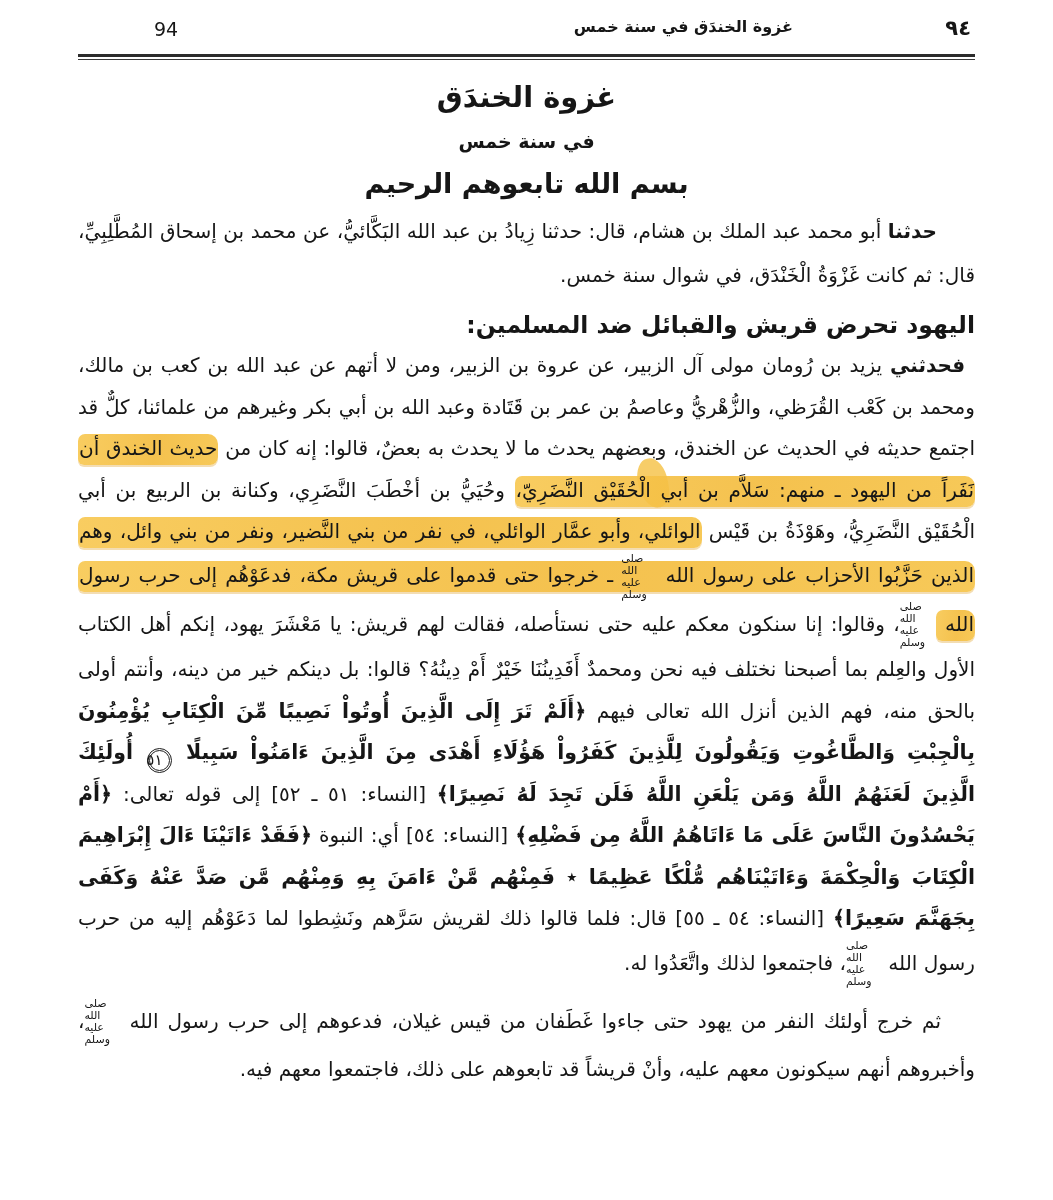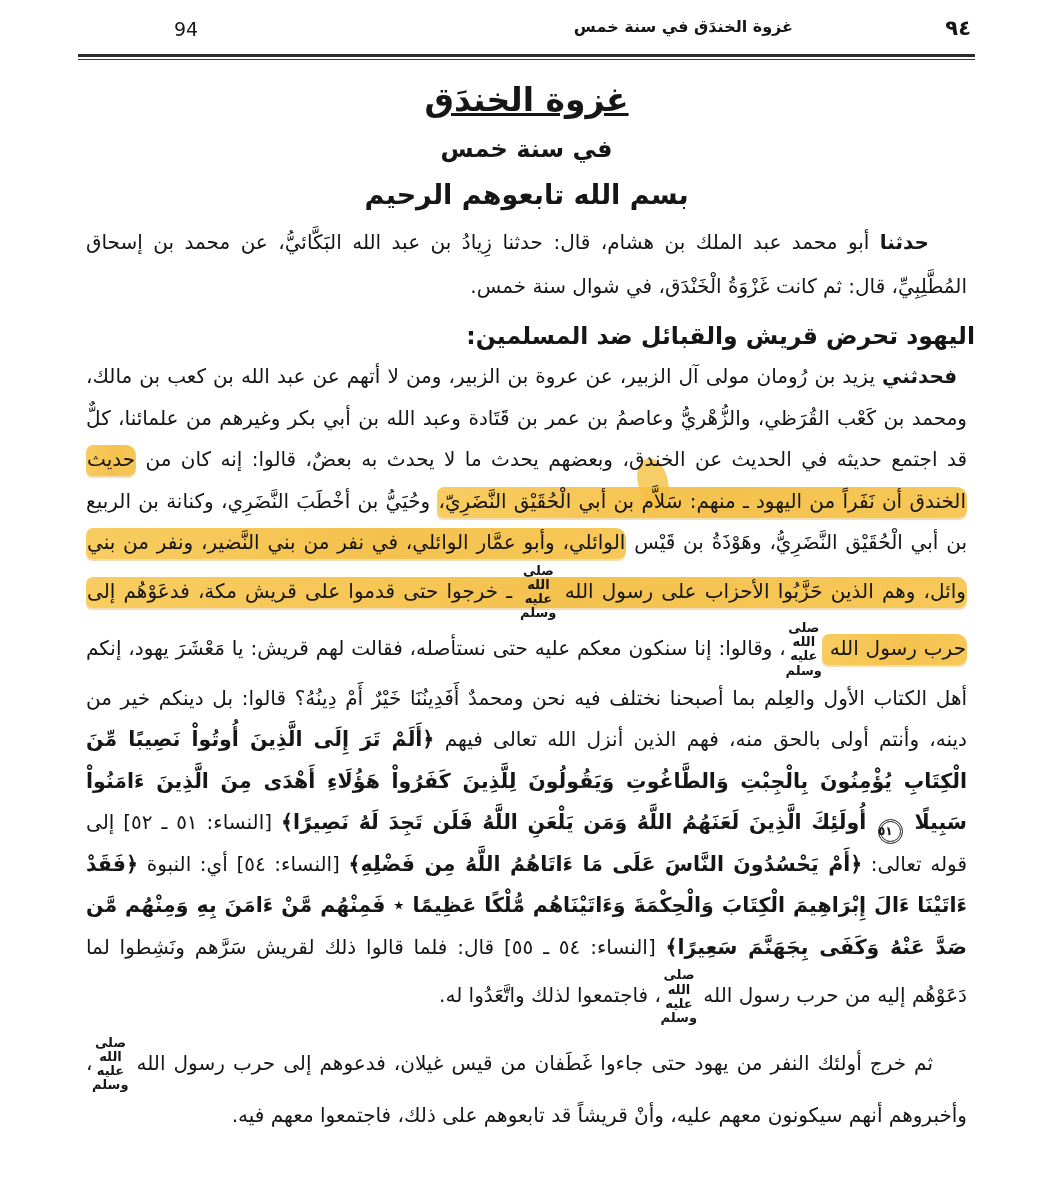--- a/index.html
+++ b/index.html
@@ -11,36 +11,36 @@
   .page {
     position: relative; box-sizing: border-box;
     width: 1053px; height: 1200px;
     padding: 14px 78px 0 78px;
     direction: rtl;
   }
   
   .hdr { position: relative; height: 36px; }
   .hdr-ar-num { position: absolute; right: 4px; top: 2px; font-size: 21px; font-weight: bold; }
   .hdr-title  { position: absolute; right: 182px; top: 3px; font-size: 16px; font-weight: bold; }
-  .hdr-lat-num{ position: absolute; left: 96px; top: 4px; font-size: 19px; direction: ltr; }
+  .hdr-lat-num{ position: absolute; left: 76px; top: 4px; font-size: 19px; direction: ltr; }
   .hdr-rule {
     height: 2px; margin-top: 4px;
     border-top: 3px solid #2c2c2c; border-bottom: 1px solid #3a3a3a;
   }
   
   .title-block { text-align: center; margin-top: 20px; }
-  .title-1 { font-size: 33px; font-weight: bold; margin: 12px 0 16px; text-decoration: underline; }
-  .title-2 { font-size: 24px; font-weight: bold; margin: 0 0 16px; }
+  .title-1 { font-size: 29px; font-weight: bold; margin: 12px 0 16px; }
+  .title-2 { font-size: 19px; font-weight: bold; margin: 0 0 16px; }
   .basmala { font-size: 27px; font-weight: bold; margin: 0 0 8px; }
   
   .para {
     position: relative; z-index: 1;
     font-size: 20px; line-height: 42px;
     text-align: justify; text-justify: inter-word;
-    margin: 8px;
+    margin: 0;
   }
   .p1 { margin-top: 10px; text-indent: 38px; line-height: 44px; }
   .p2 { margin-top: 6px; text-indent: 10px; line-height: 41.5px; }
   .p3 { margin-top: 10px; text-indent: 34px; line-height: 44px; }
   .lead { font-weight: bold; }
   .sect {
     position: relative; z-index: 1;
     font-size: 23.5px; font-weight: bold; margin: 14px 0 6px;
   }
   .h2x { margin-top: 20px; }
@@ -58,28 +58,28 @@
     background: rgba(246,196,77,0.85);
     border-radius: 45% 55% 40% 60%;
     transform: rotate(-9deg);
   }
   
   .quran { font-weight: bold; font-size: 20.5px; }
   .vnum {
     display: inline-flex; align-items: center; justify-content: center;
     width: 25px; height: 25px; box-sizing: border-box;
     border: 3px double #1d1d1d; border-radius: 50%;
-    font-size: 12px; font-weight: bold; line-height: 1;
+    font-size: 15px; font-weight: normal; line-height: 1;
     vertical-align: -6px; margin: 0 2px;
   }
   
   .saw {
     display: inline-block; width: 36px;
-    font-size: 13px; line-height: 1.1; font-weight: bold;
-    text-align: center; vertical-align: middle;
+    font-size: 11px; line-height: 1.1; font-weight: normal;
+    text-align: left; vertical-align: middle;
     white-space: normal; text-indent: 0;
   }
 </style>
 </head>
 <body>
 
 <div class="page">
 
   <div class="hdr">
     <span class="hdr-ar-num">٩٤</span>

